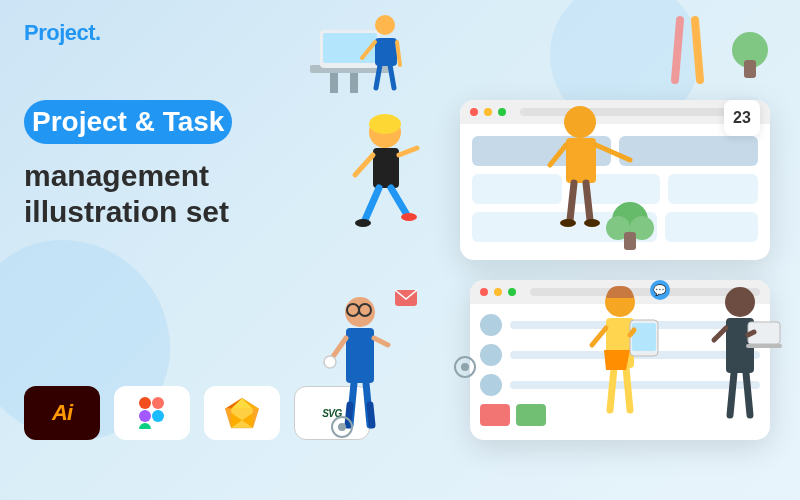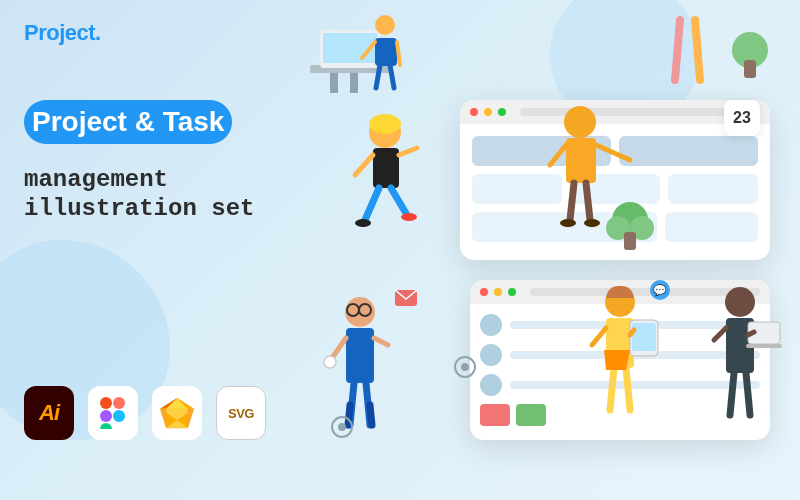--- a/index.html
+++ b/index.html
@@ -63,40 +63,39 @@
       background: #2196F3;
       color: #fff;
       font-size: 28px;
       font-weight: 800;
       padding: 6px 8px;
       border-radius: 22px;
       margin-bottom: 6px;
     }
 
     .title-sub {
-      font-size: 24px;
+      font-size: 30px;
       font-weight: 700;
       color: #2d2d2d;
       line-height: 1.2;
-      margin-top: 16px;
-      font-family: Liberation Mono, monospace;
+      margin-top: 8px;
     }
 
     
     .format-icons {
       position: absolute;
       bottom: 60px;
       left: 24px;
       display: flex;
       gap: 14px;
       align-items: center;
     }
 
     .format-icon {
-      width: 50px;
+      width: 76px;
       height: 54px;
       border-radius: 12px;
       display: flex;
       align-items: center;
       justify-content: center;
       font-weight: 900;
       font-size: 18px;
       margin-top: 26px;
     }
 
@@ -114,24 +113,25 @@
     }
 
     .icon-sketch {
       background: #fff;
       font-size: 20px;
     }
 
     .icon-svg {
       background: #fff;
       border: 1.5px solid #ccc;
-      font-size: 13px;
+      font-size: 10px;
       font-weight: 700;
-      color: #a16207;
+      color: #14532d;
       letter-spacing: -0.5px;
+      font-style: italic;
     }
 
     
     .browser-top {
       position: absolute;
       top: 100px;
       right: 30px;
       width: 310px;
       height: 160px;
       background: #fff;

